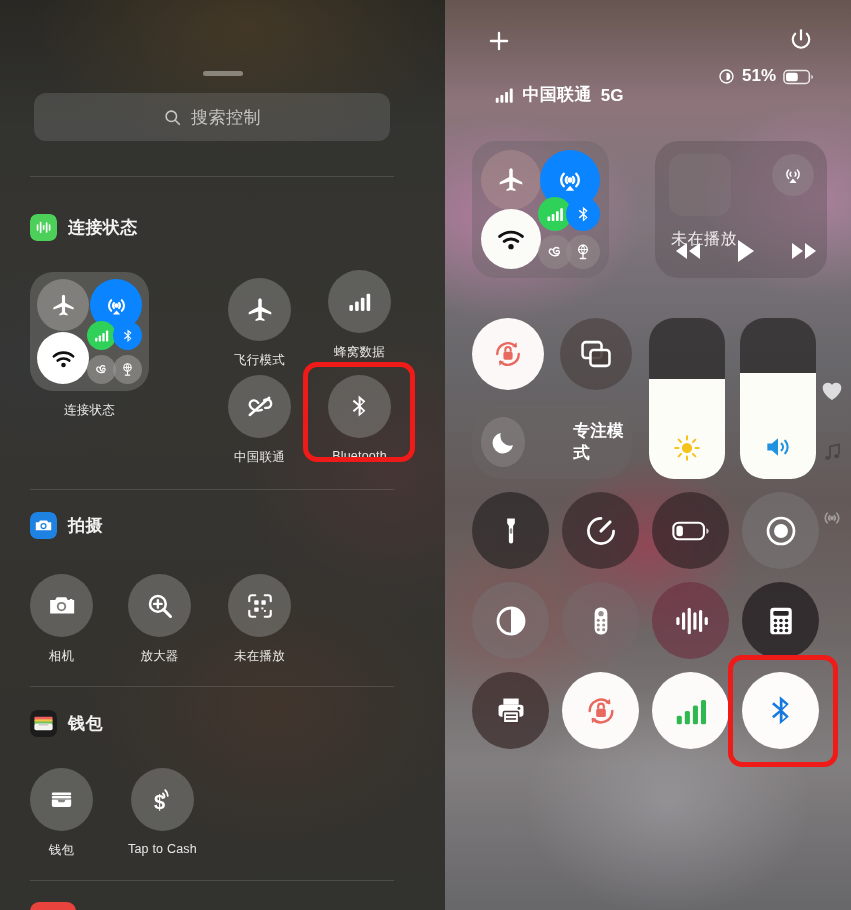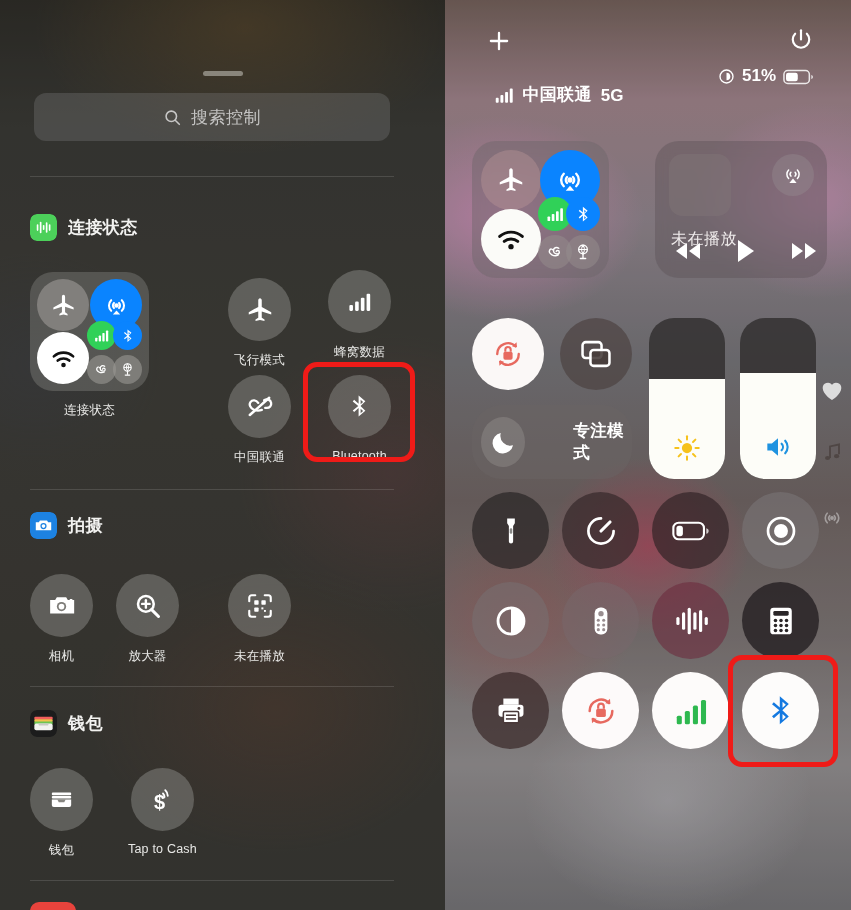--- a/index.html
+++ b/index.html
@@ -309,21 +309,21 @@
         <div class="tile-circle">
           <svg width="31" height="31" viewBox="0 0 24 24">
             <path d="M3.2 7.8h3.9l1.3-2.1h7.2l1.3 2.1h1.5V6.9h2v.9h1.4v10.4H3.2z" fill="#fff"></path>
             <circle cx="12" cy="12.8" r="3.6" fill="#7d7c78"></circle>
             <circle cx="12" cy="12.8" r="2.2" fill="#fff"></circle>
           </svg>
         </div>
         <div class="tile-label">相机</div>
       </div>
 
-      <div class="tile" style="top:574px; left:116px">
+      <div class="tile" style="top:574px; left:128px">
         <div class="tile-circle">
           <svg width="30" height="30" viewBox="0 0 24 24">
             <circle cx="10.3" cy="10.3" r="6.3" fill="none" stroke="#fff" stroke-width="2"></circle>
             <line x1="7.3" y1="10.3" x2="13.3" y2="10.3" stroke="#fff" stroke-width="1.9" stroke-linecap="round"></line>
             <line x1="10.3" y1="7.3" x2="10.3" y2="13.3" stroke="#fff" stroke-width="1.9" stroke-linecap="round"></line>
             <line x1="14.9" y1="14.9" x2="20.4" y2="20.4" stroke="#fff" stroke-width="2.4" stroke-linecap="round"></line>
           </svg>
         </div>
         <div class="tile-label">放大器</div>
       </div>

